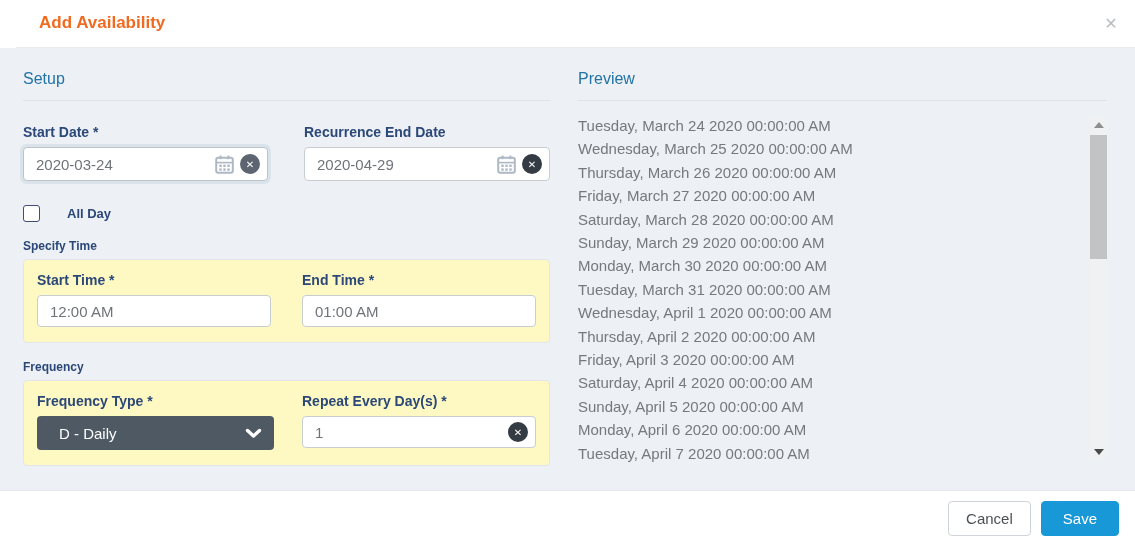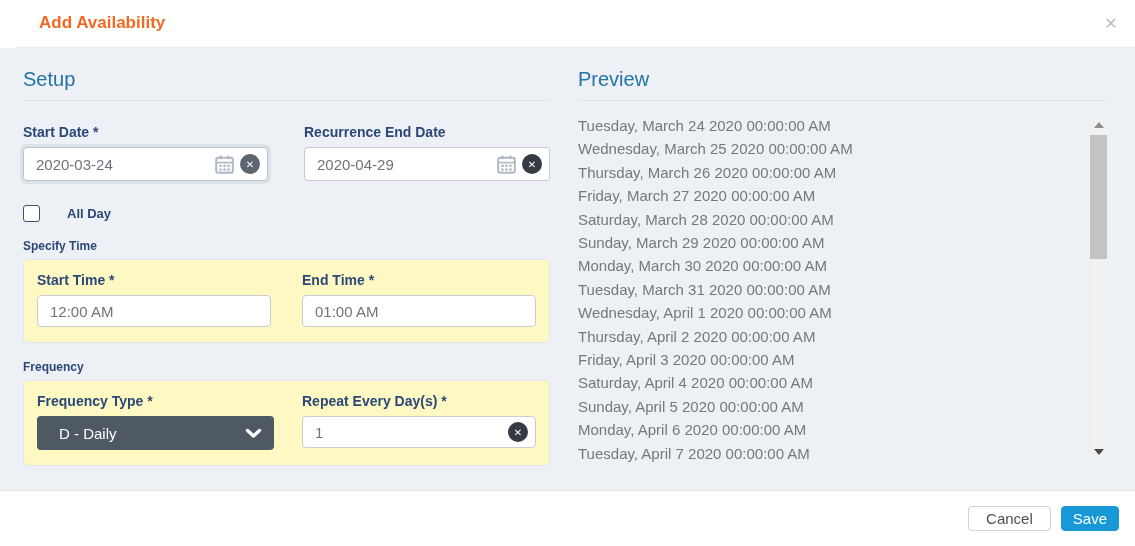--- a/index.html
+++ b/index.html
@@ -11,21 +11,21 @@
   
   .modal-header { position: absolute; top: 0; left: 16px; right: 0; height: 48px; background: #fff; border-bottom: 1px solid #ececec; }
   .modal-title { position: absolute; left: 23px; top: 13px; font-size: 17px; font-weight: 700; color: #f16a21; }
   .close-btn { position: absolute; right: 12px; top: 11px; width: 24px; height: 24px; color: #b9bdc1; font-size: 16px; font-weight: 700; display: flex; align-items: center; justify-content: center; cursor: pointer; }
 
   
   .modal-body { position: absolute; top: 48px; left: 0; right: 0; bottom: 56px; background: #edf0f4; }
   .col-left  { position: absolute; left: 23px;  top: 18px; width: 527px; }
   .col-right { position: absolute; left: 578px; top: 18px; width: 529px; }
 
-  .section-heading { font-size: 20px; font-weight: 400; color: #2273a6; line-height: 26px; padding-bottom: 8px; border-bottom: 1px solid #dfe3e8; }
+  .section-heading { font-size: 16px; font-weight: 400; color: #2273a6; line-height: 26px; padding-bottom: 8px; border-bottom: 1px solid #dfe3e8; }
 
   .field-label { display: block; font-size: 14px; font-weight: 700; color: #2b4878; margin-bottom: 7px; }
 
   .field-row { display: flex; gap: 36px; margin-top: 23px; }
   .field-col-1 { width: 245px; }
   .field-col-2 { width: 246px; }
 
   .input-wrap { position: relative; }
   .text-input { width: 100%; height: 34px; border: 1px solid #c8cdd2; border-radius: 4px; background: #fff; padding: 0 12px; font-size: 15px; color: #6f747a; font-family: "Liberation Sans", sans-serif; outline: none; }
   .text-input.focused { border-color: #bdc5cc; box-shadow: 0 0 0 3px rgba(170,190,210,0.28); }
@@ -57,23 +57,23 @@
   .scrollbar { position: absolute; right: 0; top: 2px; width: 17px; height: 344px; background: #f0f1f3; }
   .scroll-arrow { position: absolute; left: 0; width: 17px; height: 17px; display: flex; align-items: center; justify-content: center; cursor: pointer; }
   .scroll-arrow.up { top: 0; }
   .scroll-arrow.down { bottom: 0; }
   .tri-up { width: 0; height: 0; border-left: 5px solid transparent; border-right: 5px solid transparent; border-bottom: 6px solid #8f8f8f; }
   .tri-down { width: 0; height: 0; border-left: 5px solid transparent; border-right: 5px solid transparent; border-top: 6px solid #4a4a4a; }
   .scroll-thumb { position: absolute; left: 0; top: 19px; width: 17px; height: 124px; background: #c2c3c4; cursor: pointer; }
 
   
   .modal-footer { position: absolute; left: 0; right: 0; bottom: 0; height: 56px; background: #fff; border-top: 1px solid #e4e7ea; display: flex; align-items: center; justify-content: flex-end; padding: 0 16px; gap: 10px; }
-  .btn { height: 25px; border-radius: 4px; font-size: 15px; font-family: "Liberation Sans", sans-serif; cursor: pointer; display: inline-flex; align-items: center; justify-content: center; }
+  .btn { height: 35px; border-radius: 4px; font-size: 15px; font-family: "Liberation Sans", sans-serif; cursor: pointer; display: inline-flex; align-items: center; justify-content: center; }
   .btn-cancel { background: #fff; border: 1px solid #ced4da; color: #4a5056; padding: 0 17px; }
-  .btn-save { background: #1898d6; border: 1px solid #1898d6; color: #fff; padding: 0 11px; }
+  .btn-save { background: #1898d6; border: 1px solid #1898d6; color: #fff; padding: 0 21px; }
 </style>
 </head>
 <body>
 
 <div class="modal">
 
   <div class="modal-header">
     <div class="modal-title">Add Availability</div>
     <div class="close-btn">✕</div>
   </div>

